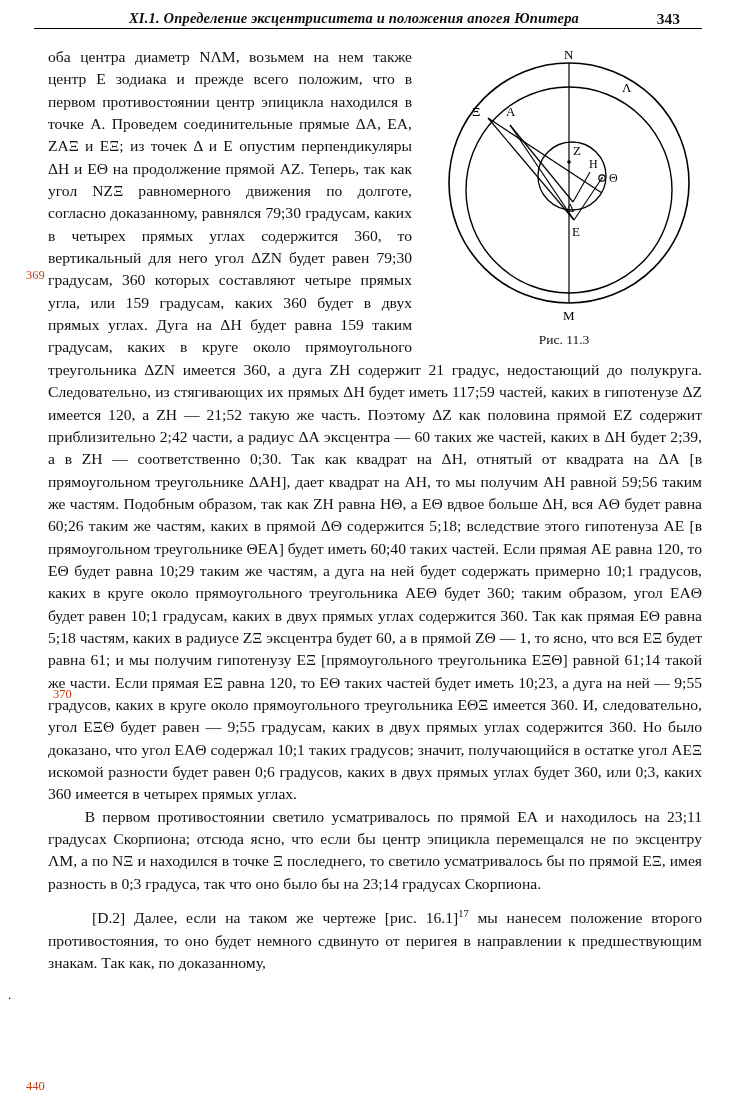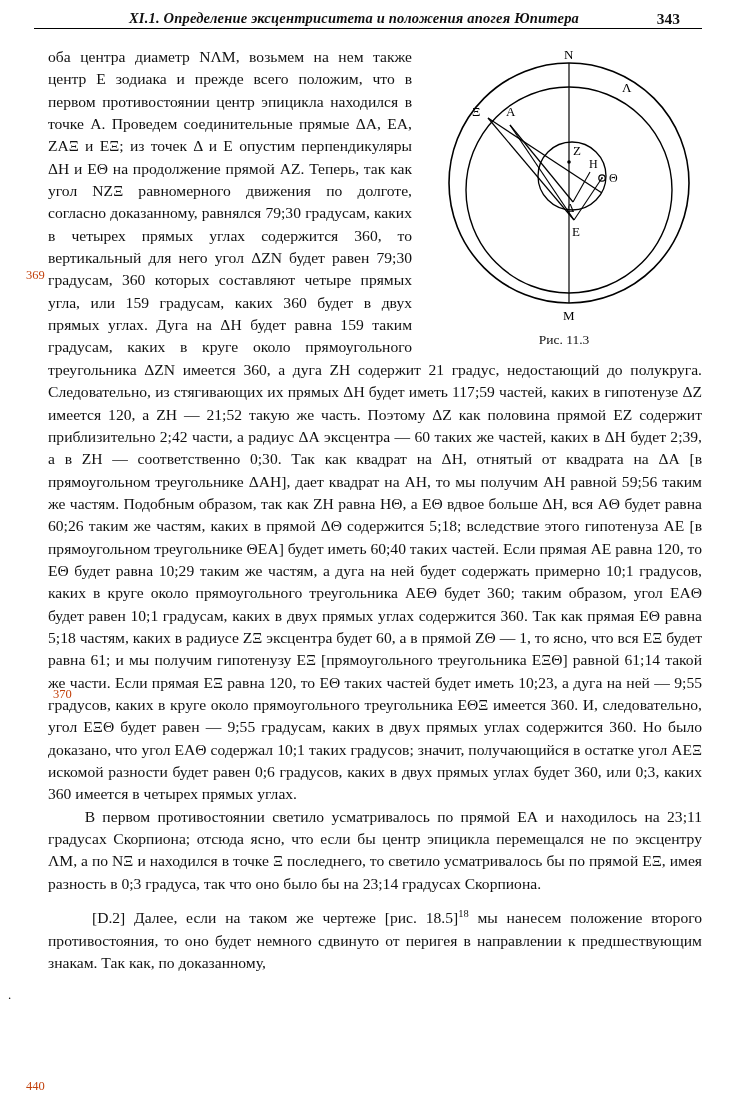--- a/index.html
+++ b/index.html
@@ -176,16 +176,16 @@
       </div>
 
       <p class="para"><span>оба центра диаметр NΛΜ, возьмем на нем также центр Ε зодиака и прежде всего положим, что в первом противостоянии центр эпицикла находился в точке А. Проведем соединительные прямые ΔА, ЕА, ZΑΞ и ЕΞ; из точек Δ и Ε опустим перпендикуляры ΔН и ЕΘ на продолжение прямой AZ. Теперь, так как угол NZΞ равномерного движения</span> <span>по долготе, согласно доказанному, равнялся 79;30 градусам, каких в четырех прямых углах содержится 360, то вертикальный для него угол ΔΖΝ будет равен 79;30 градусам, 360 которых составляют четыре прямых угла, или 159 градусам, каких 360 будет в двух прямых углах. Дуга на ΔН будет равна 159 таким градусам, каких в круге около прямоугольного треугольника ΔΖΝ имеется 360, а дуга ΖН содержит 21 градус, недостающий до полукруга. Следовательно, из стягивающих их прямых ΔН будет иметь 117;59 частей, каких в гипотенузе ΔΖ имеется 120, а ΖН — 21;52 такую же часть. Поэтому ΔΖ как половина прямой ЕΖ содержит приблизительно 2;42 части, а радиус ΔА эксцентра — 60 таких же частей, каких в</span> <span>ΔН будет 2;39, а в ΖН — соответственно 0;30. Так как квадрат на ΔН, отнятый от квадрата на ΔА [в прямоугольном треугольнике ΔАН], дает квадрат на АН, то мы получим АН равной 59;56 таким же частям. Подобным образом, так как ΖН равна НΘ, а ЕΘ вдвое больше ΔН, вся АΘ будет равна 60;26 таким же частям, каких в прямой ΔΘ содержится 5;18; вследствие этого гипотенуза АЕ [в прямоугольном треугольнике ΘЕА] будет иметь 60;40 таких частей. Если прямая АЕ равна 120, то ЕΘ будет равна 10;29 таким же частям, а дуга на ней будет содержать примерно 10;1 градусов, каких в круге около прямоугольного треугольника АЕΘ будет 360; таким образом, угол ЕАΘ будет равен 10;1 градусам, каких в двух прямых углах содержится 360. Так как прямая ЕΘ равна 5;18 частям, каких в радиусе ΖΞ эксцентра будет 60, а в прямой ΖΘ — 1, то ясно, что вся ЕΞ будет равна 61; и мы получим гипотенузу ЕΞ [прямоугольного треугольника ЕΞΘ] равной 61;14 такой же части. Если прямая ЕΞ равна 120, то ЕΘ таких частей будет иметь 10;23, а дуга на ней — 9;55 градусов, каких в круге около прямоугольного треугольника ЕΘΞ имеется 360. И, следовательно, угол ЕΞΘ будет равен — 9;55 градусам, каких в двух прямых углах содержится 360. Но было доказано, что угол ЕАΘ содержал 10;1 таких градусов; значит, получающийся в остатке угол АЕΞ искомой разности будет равен 0;6 градусов, каких в двух прямых углах будет 360, или 0;3, каких 360 имеется в четырех прямых углах.</span></p>
 
     </div>
 
     <p class="para">&nbsp;&nbsp;&nbsp;&nbsp;&nbsp;<span>В первом противостоянии светило усматривалось по прямой ЕА и находилось на 23;11 градусах Скорпиона; отсюда ясно, что если бы центр эпицикла перемещался не по эксцентру ΛΜ, а по NΞ и находился в точке Ξ последнего, то светило усматривалось бы по прямой ЕΞ, имея разность в 0;3 градуса, так что оно было бы на 23;14 градусах Скорпиона.</span></p>
 
     <div class="gap"></div>
 
-    <p class="para">&nbsp;&nbsp;&nbsp;&nbsp;&nbsp;<span>[D.2] Далее, если на таком же чертеже [рис. 18.5]</span><sup class="note">18</sup><span> мы нанесем положение второго противостояния, то оно будет немного сдвинуто от перигея в направлении к предшествующим знакам. Так как, по доказанному,</span></p>
+    <p class="para">&nbsp;&nbsp;&nbsp;&nbsp;&nbsp;<span>[D.2] Далее, если на таком же чертеже [рис. 16.1]</span><sup class="note">17</sup><span> мы нанесем положение второго противостояния, то оно будет немного сдвинуто от перигея в направлении к предшествующим знакам. Так как, по доказанному,</span></p>
 
   </div>
 </div>
 
 </body></html>

